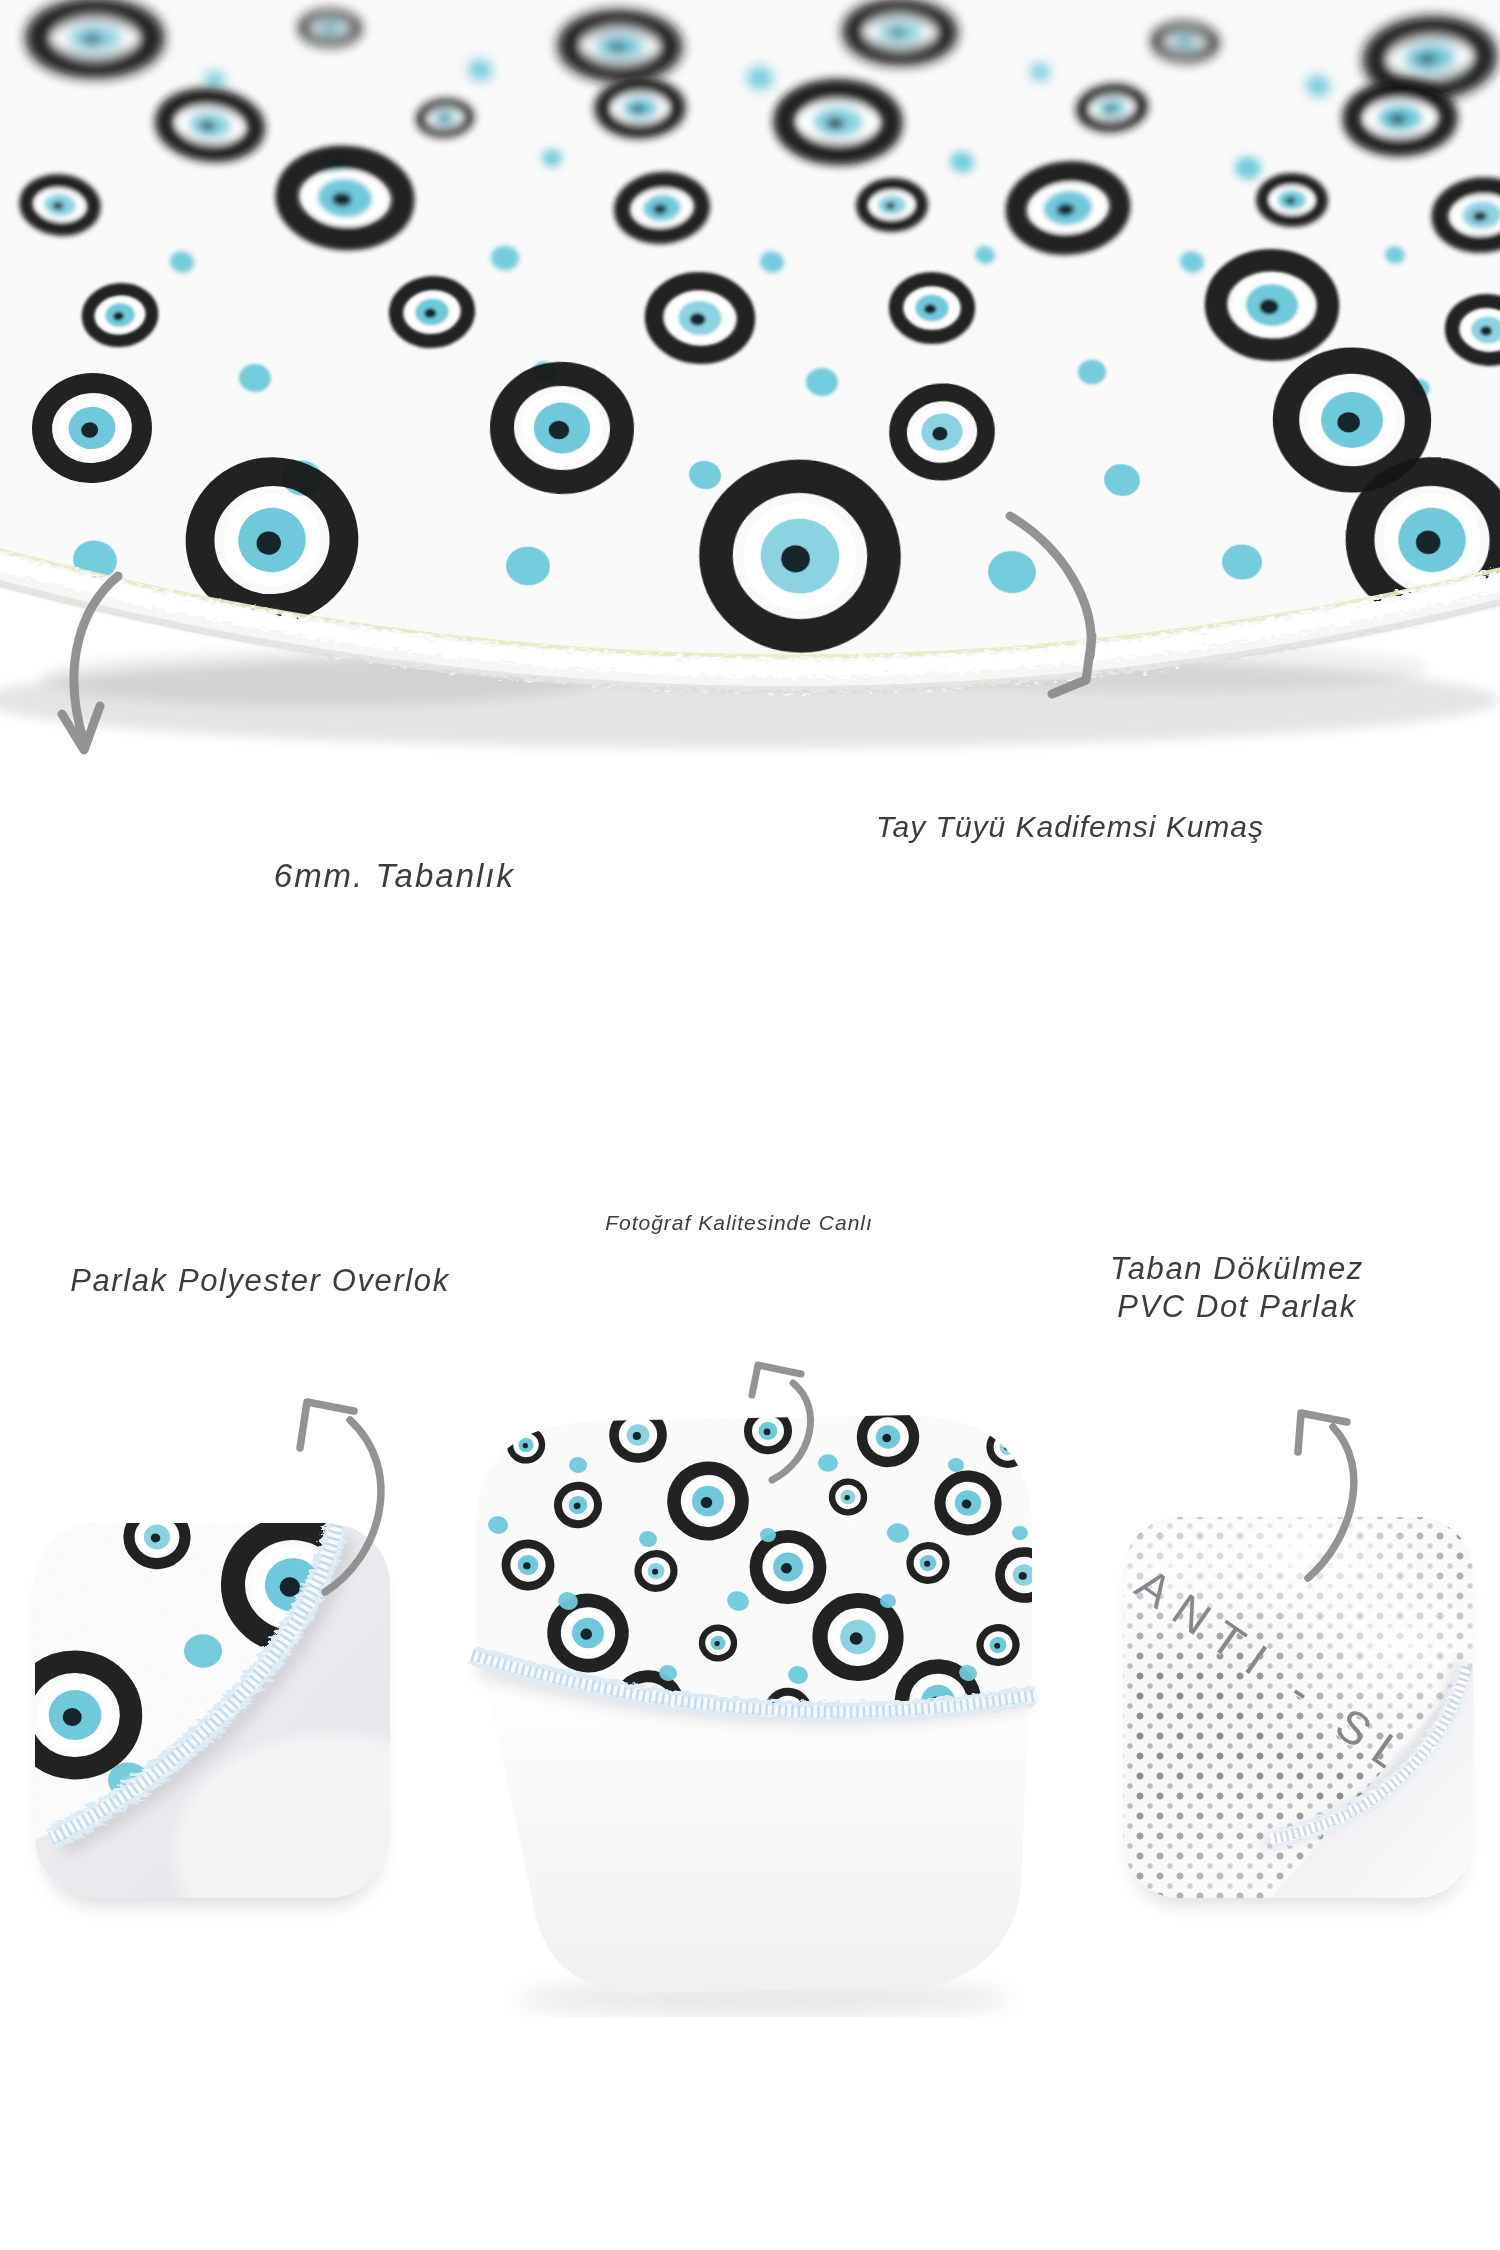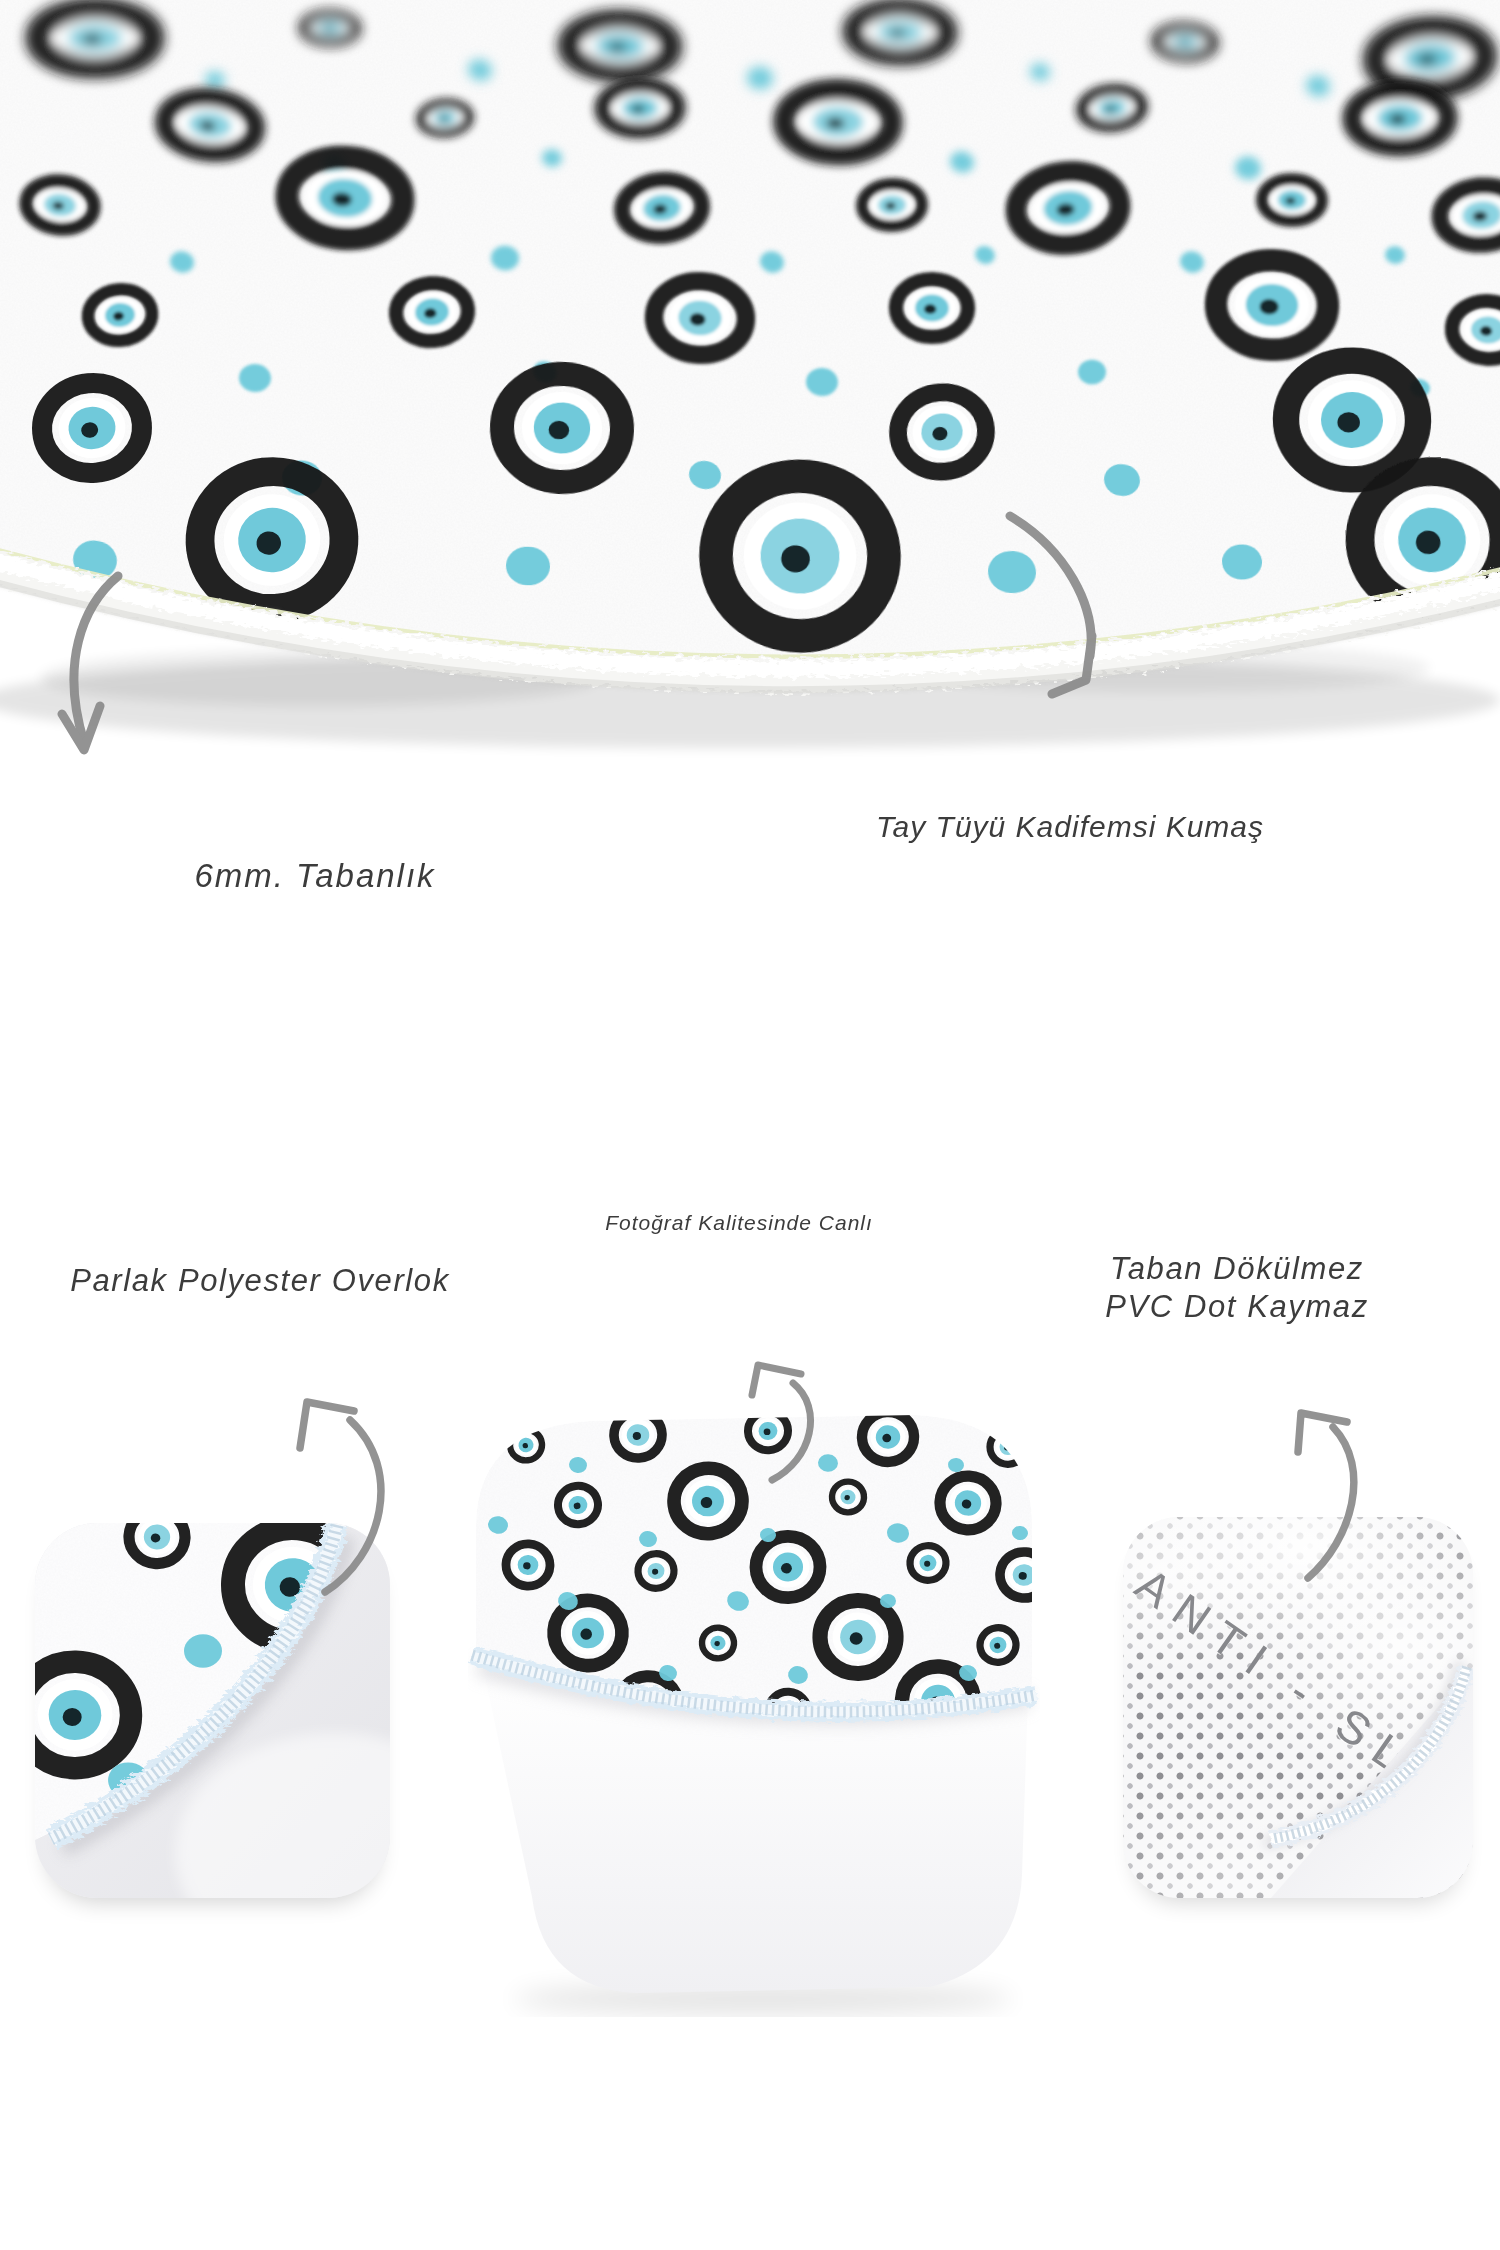--- a/index.html
+++ b/index.html
@@ -8,21 +8,21 @@
     background:#ffffff;font-family:"Liberation Sans", sans-serif;
   }
   .abs{position:absolute;}
   .label{
     position:absolute;color:var(--label-text,#3c3c3c);
     font-size:31px;letter-spacing:1.6px;text-align:center;line-height:1.24;
     font-family:"Liberation Sans", sans-serif;
     font-style:italic;
   }
   #fabric-label{left:820px;top:808px;width:500px;font-size:30px;letter-spacing:1px;}
-  #sole-label{left:115px;top:856px;width:400px;text-align:center;font-size:33px;letter-spacing:2px;}
+  #sole-label{left:115px;top:856px;width:400px;text-align:right;font-size:33px;letter-spacing:2px;}
   #overlock-label{left:35px;top:1262px;width:450px;}
   #print-label{left:489px;top:1210px;width:500px;font-size:21px;letter-spacing:1px;}
   #pvc-label{left:1012px;top:1250px;width:450px;}
 
   #rug-photo{left:0;top:0;width:1500px;height:820px;}
   #overlock-photo{
     left:35px;top:1523px;width:355px;height:375px;border-radius:62px;overflow:hidden;
     background:#f4f4f6;box-shadow:0 16px 22px -12px rgba(0,0,0,.18);
   }
   #print-photo{left:468px;top:1405px;width:572px;height:612px;}
@@ -342,21 +342,21 @@
   </div>
 
   <div class="label" id="fabric-label">Tay Tüyü Kadifemsi Kumaş</div>
   <div class="label" id="sole-label">6mm. Tabanlık</div>
   <div class="label" id="overlock-label">Parlak Polyester Overlok</div>
   <div class="label" id="print-label">
     <div>Fotoğraf Kalitesinde Canlı</div>
   </div>
   <div class="label" id="pvc-label">
     <div>Taban Dökülmez</div>
-    <div>PVC Dot Kaymaz</div>
+    <div>PVC Dot Parlak</div>
   </div>
 
   <div class="abs" id="overlock-photo">
     <svg id="t1-svg" width="355" height="375" viewBox="0 0 355 375">
         <defs>
           <filter id="t1fuzz" x="-30%" y="-30%" width="160%" height="160%">
             <feTurbulence type="fractalNoise" baseFrequency="0.12 0.3" numOctaves="2" seed="7" result="n"></feTurbulence>
             <feDisplacementMap in="SourceGraphic" in2="n" scale="9"></feDisplacementMap>
           </filter>
           <filter id="t1tex">

